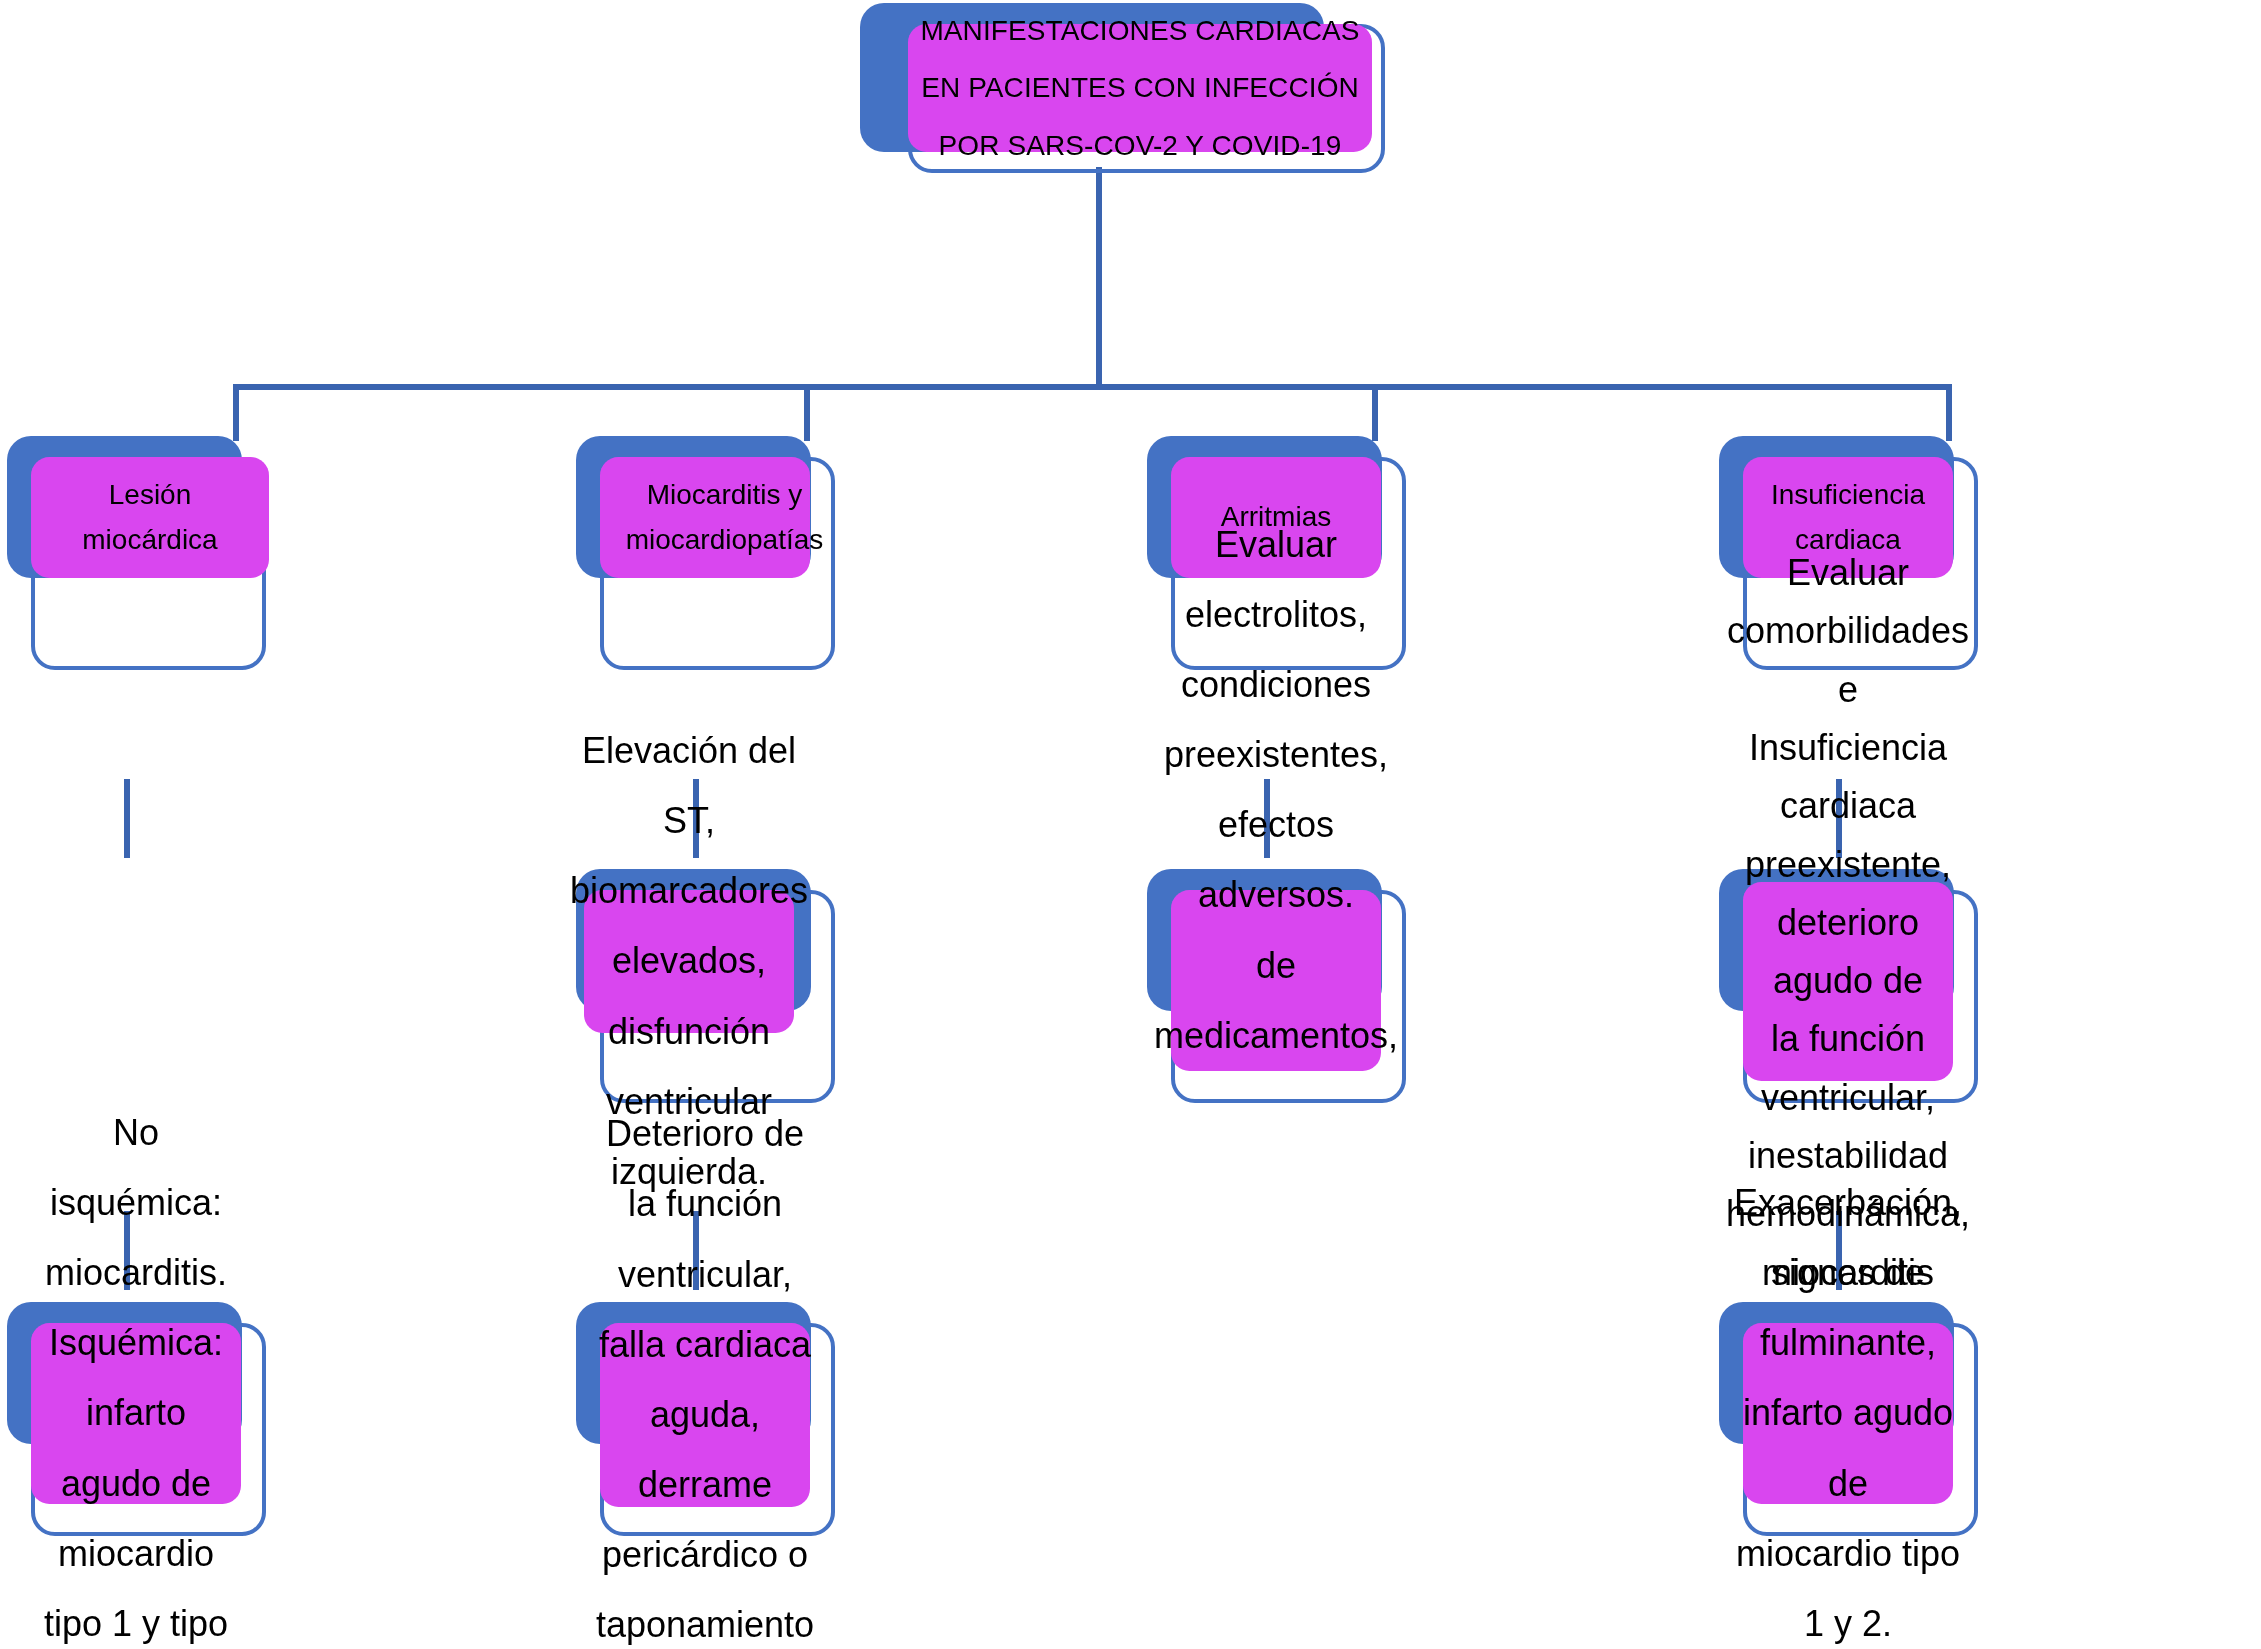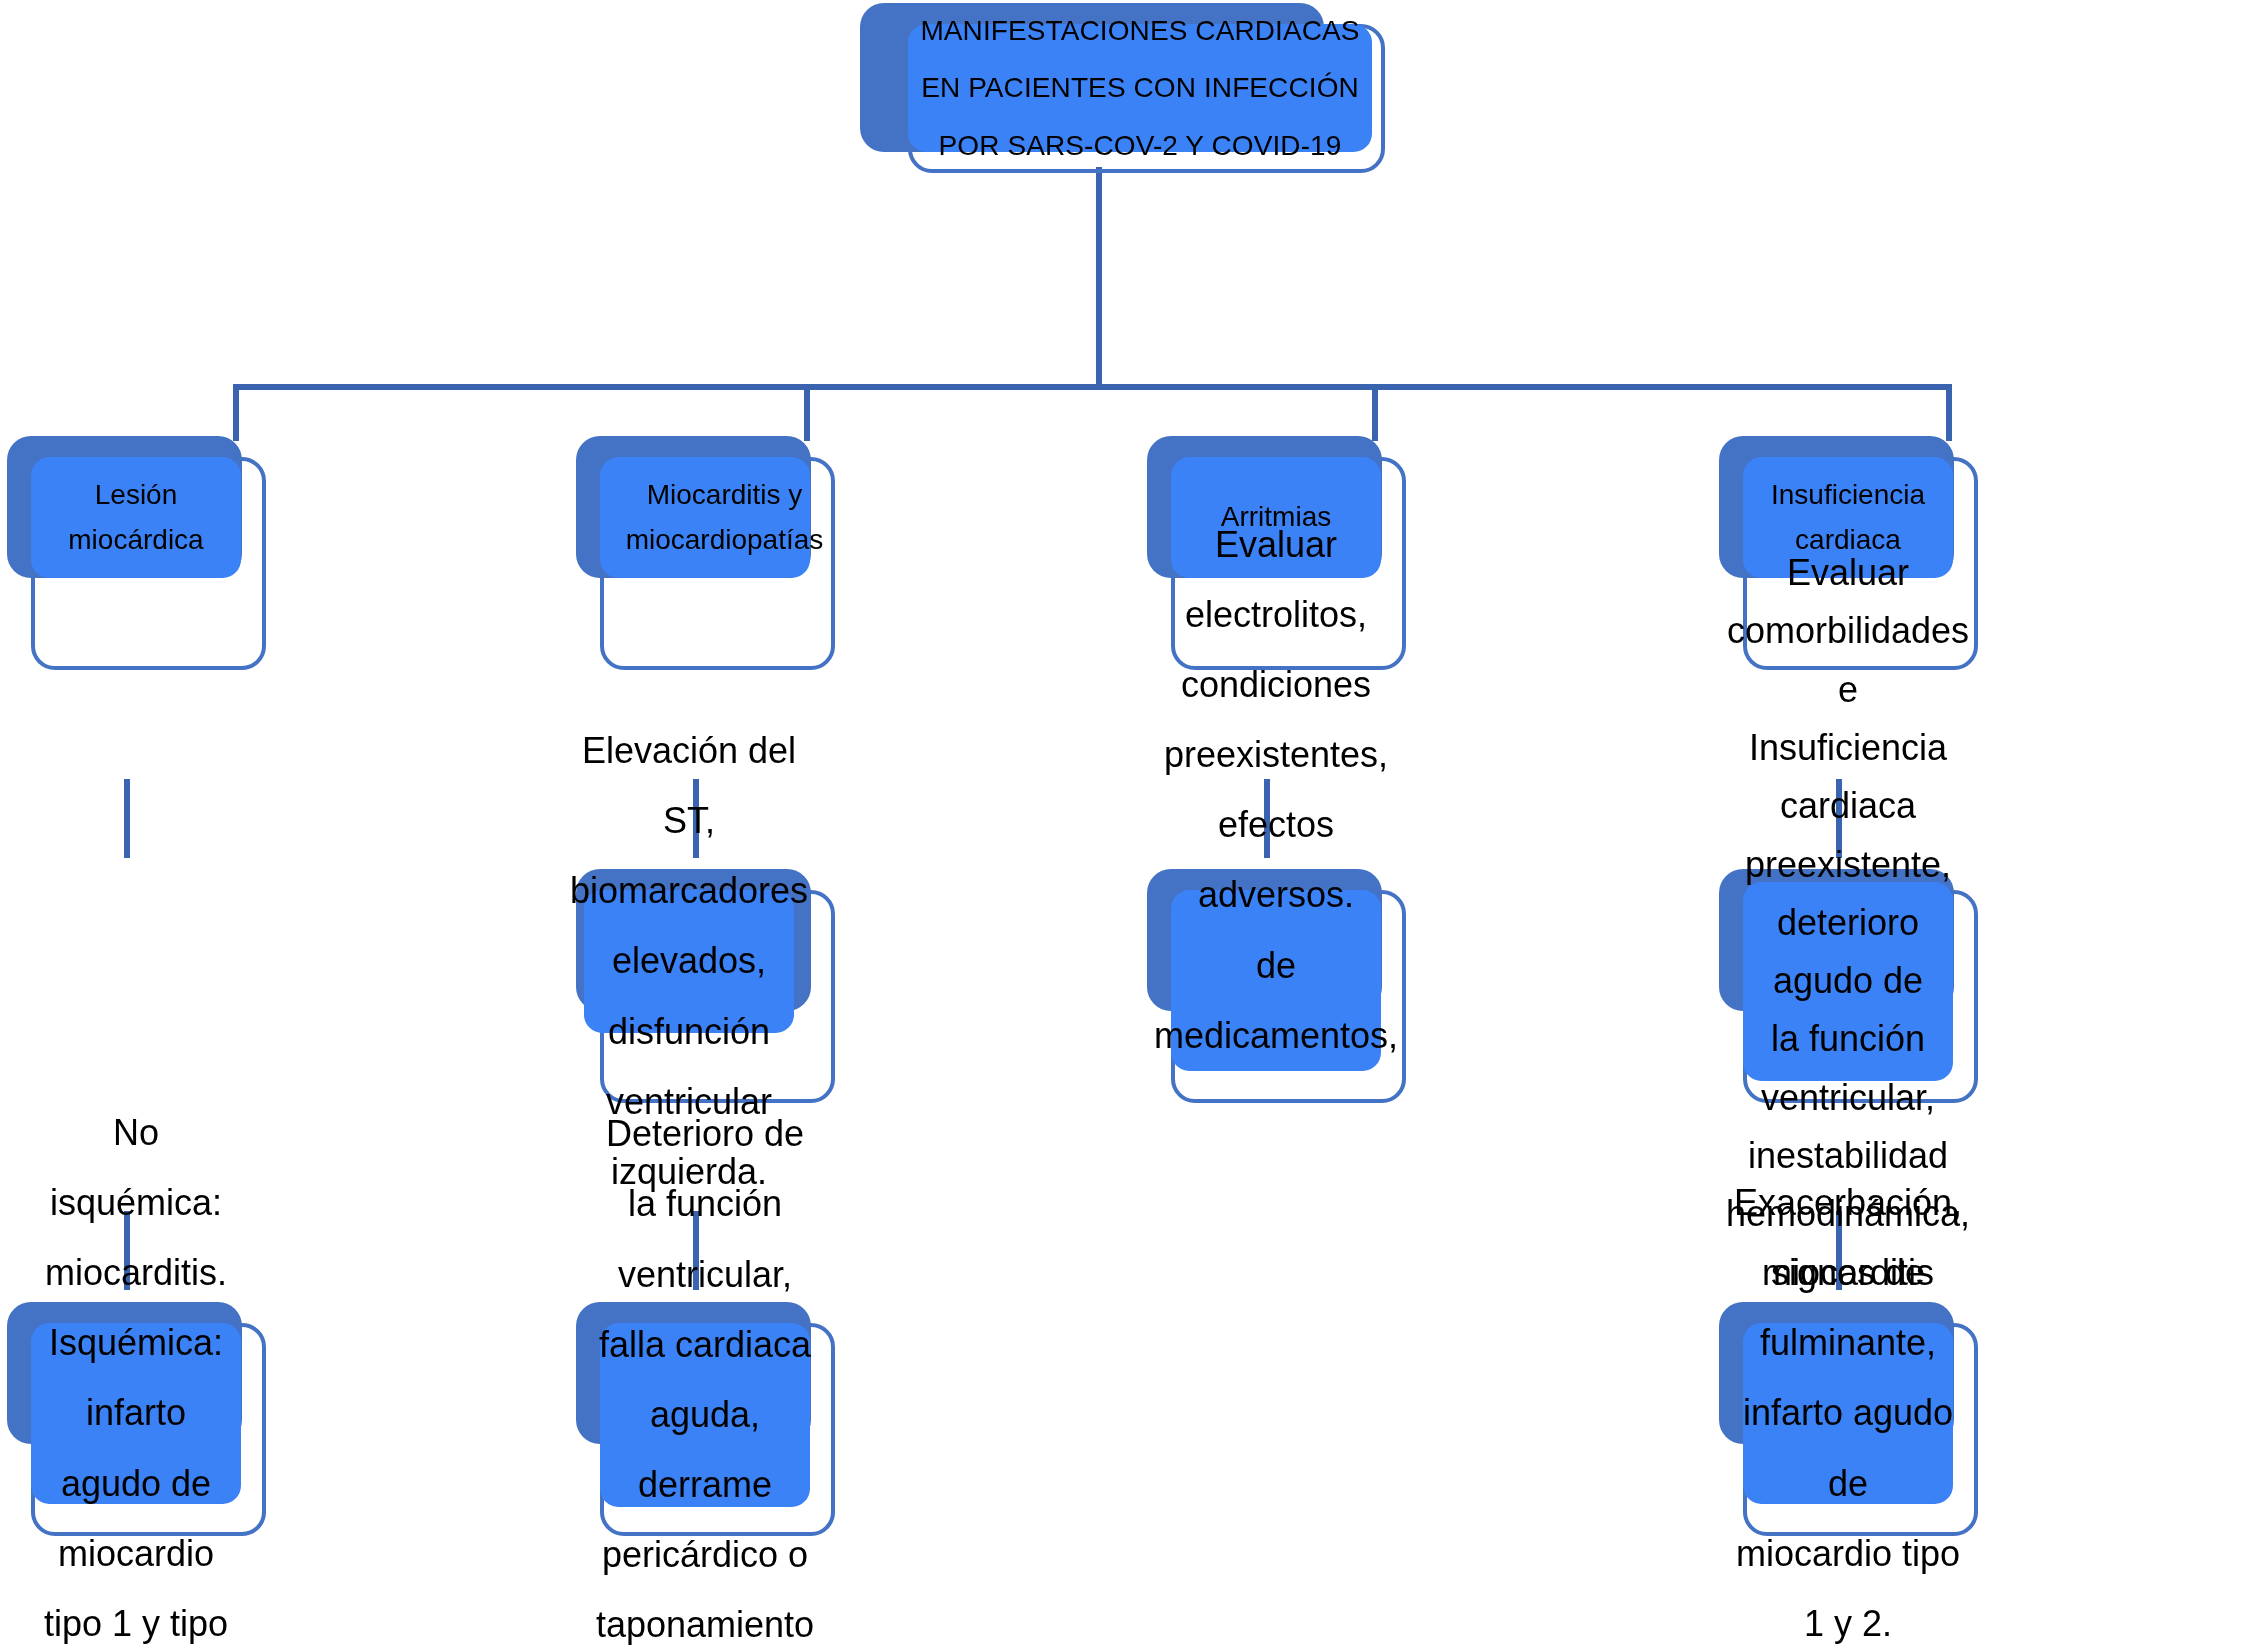--- a/index.html
+++ b/index.html
@@ -23,21 +23,21 @@
   }
   .node .outline{
     position:absolute;
     background:transparent;
     border:4.3px solid #4472C4;
     border-radius:24px;
     box-sizing:border-box;
   }
   .node .panel{
     position:absolute;
-    background:#3b82f6;
+    background:#d946ef;
     border-radius:18.4px;
     display:flex;
     align-items:center;
     justify-content:center;
     box-sizing:border-box;
   }
   .node .label{
     color:#000000;
     text-align:center;
     line-height:1.95;
@@ -79,21 +79,21 @@
     <div class="panel" style="left:48px; top:21px; width:464px; height:128px;">
       <span class="label">MANIFESTACIONES CARDIACAS
 EN PACIENTES CON INFECCIÓN
 POR SARS-COV-2 Y COVID-19</span>
     </div>
   </div>
 
   <div class="node cat-node" style="left:7px; top:436px; width:248px; height:234px;">
     <div class="shadow" style="left:0; top:0; width:235px; height:142px;"></div>
     <div class="outline" style="left:24px; top:21px; width:235px; height:213px;"></div>
-    <div class="panel" style="left:24px; top:21px; width:210px; height:121px;justify-content:flex-end;">
+    <div class="panel" style="left:24px; top:21px; width:238px; height:121px;justify-content:flex-end;">
       <span class="label">Lesión miocárdica</span>
     </div>
   </div>
 
   <div class="node cat-node" style="left:576px; top:436px; width:248px; height:234px;">
     <div class="shadow" style="left:0; top:0; width:235px; height:142px;"></div>
     <div class="outline" style="left:24px; top:21px; width:235px; height:213px;"></div>
     <div class="panel" style="left:24px; top:21px; width:210px; height:121px;padding-left:39px;">
       <span class="label">Miocarditis y miocardiopatías</span>
     </div>

